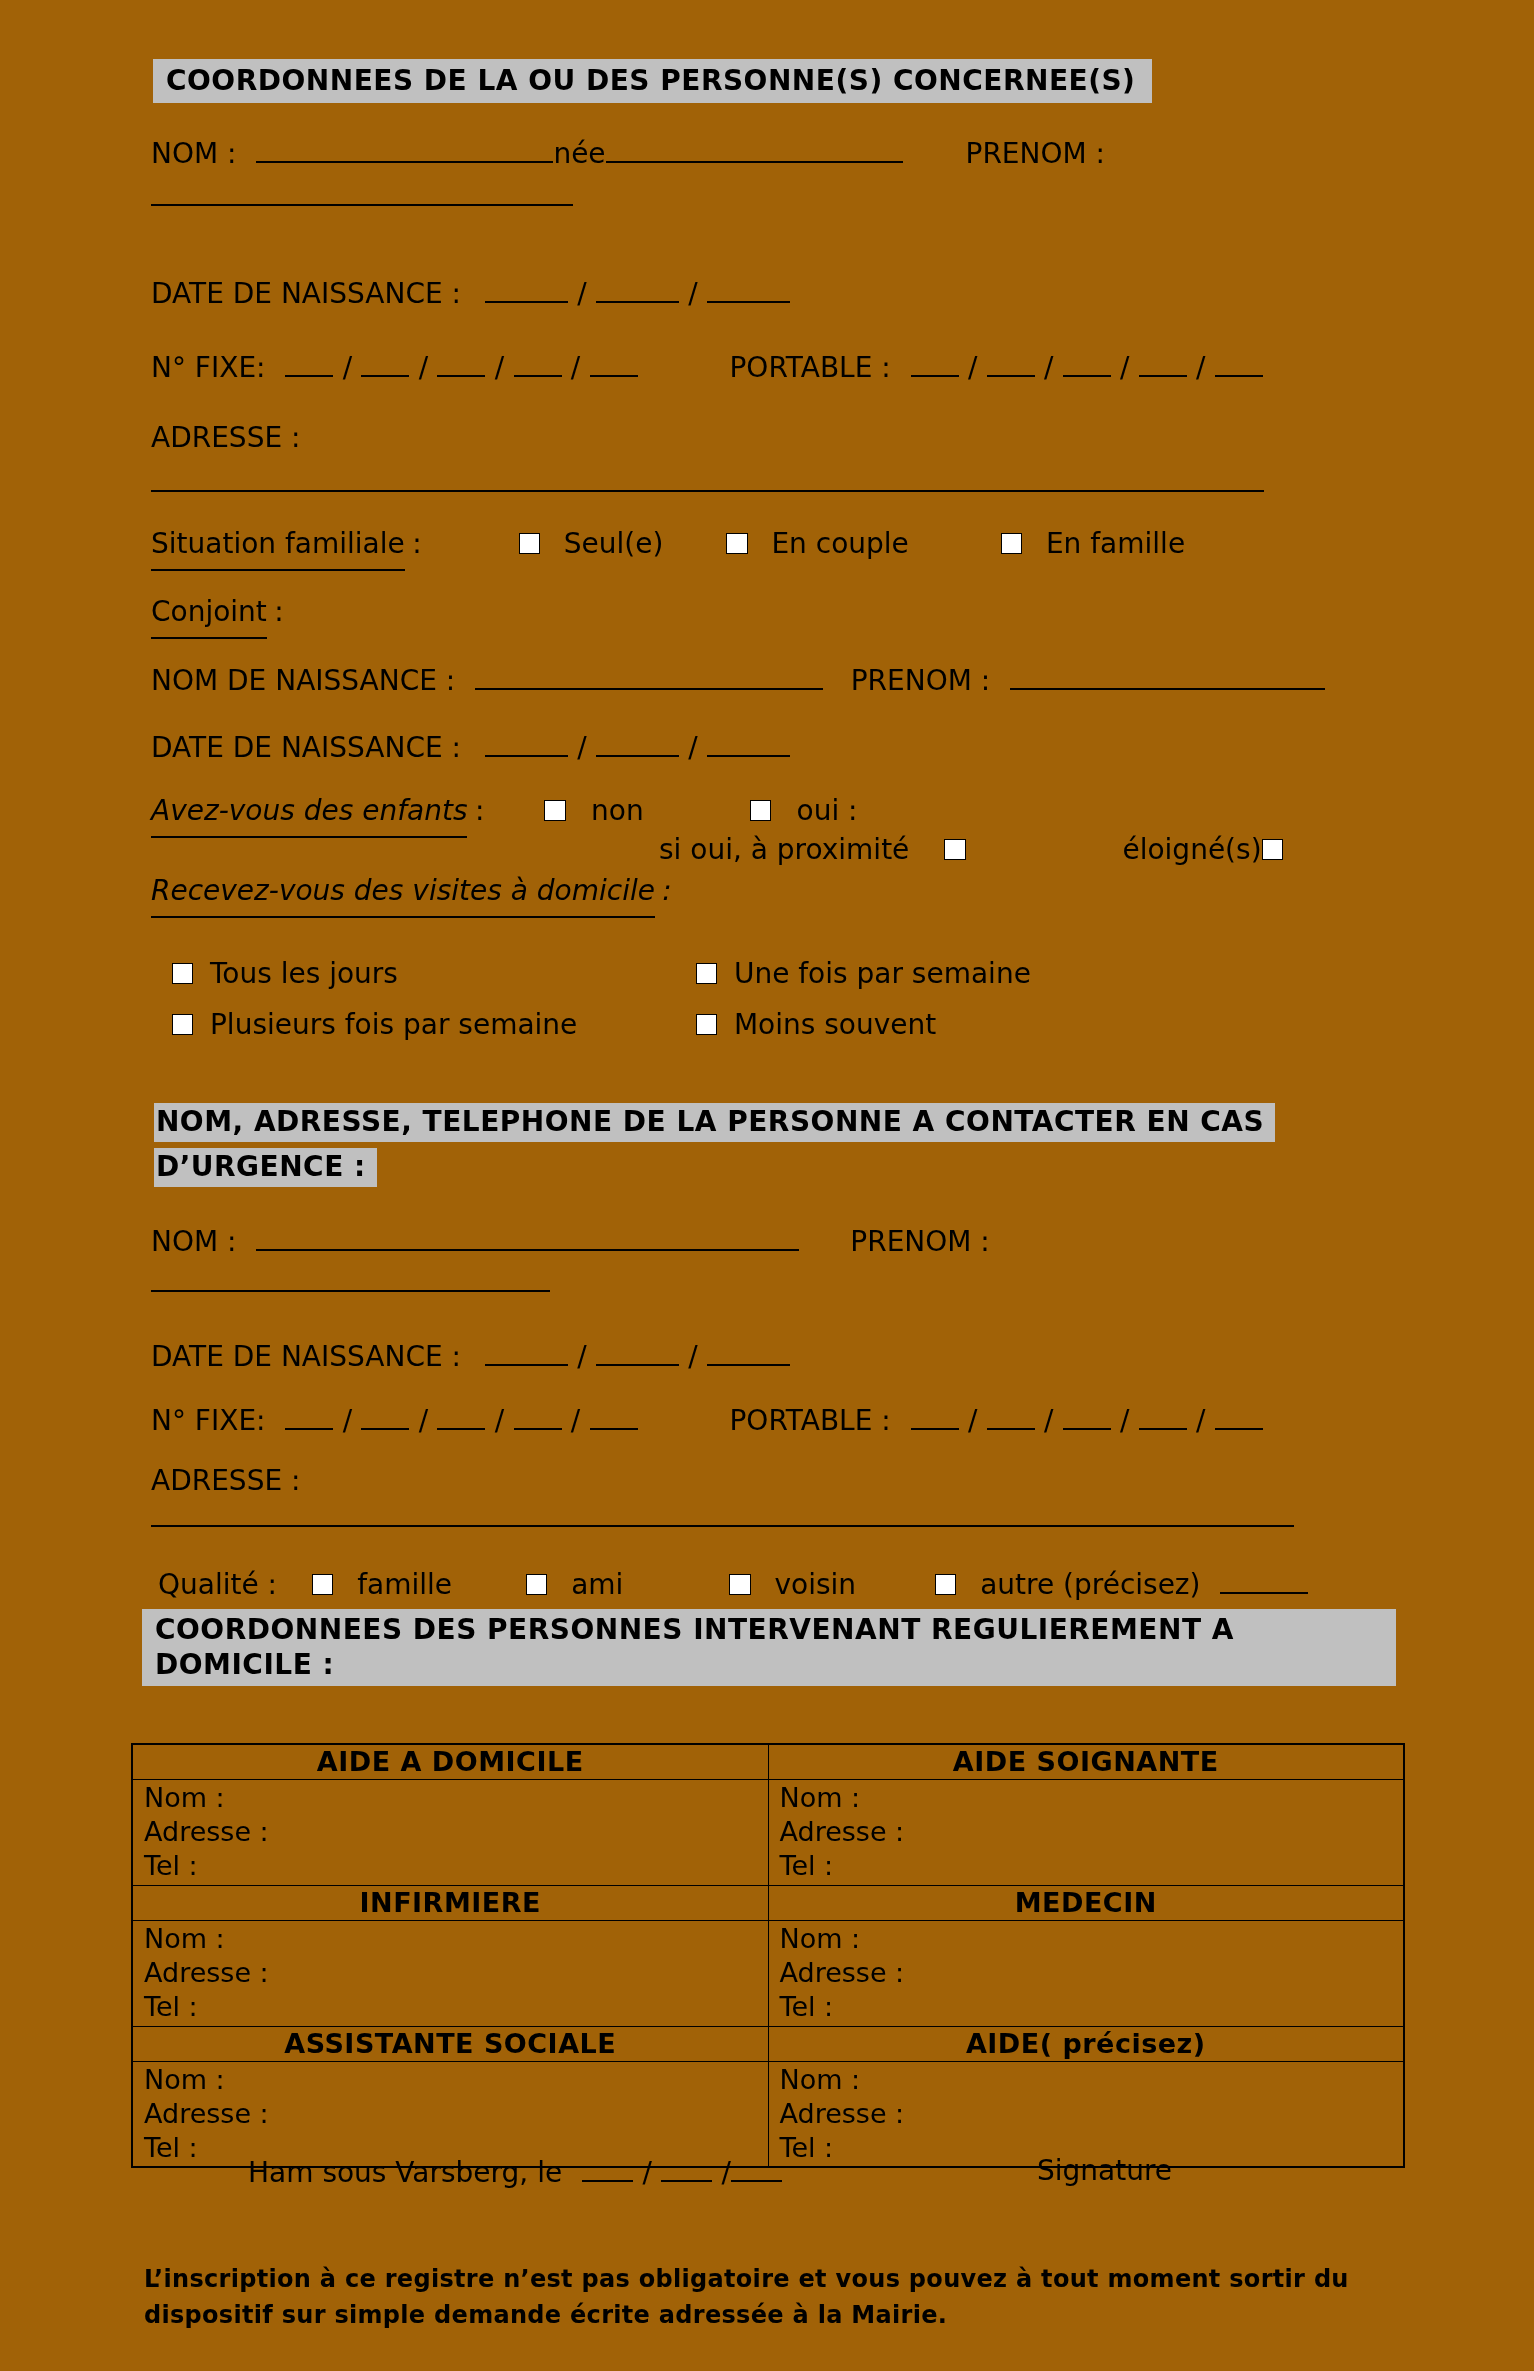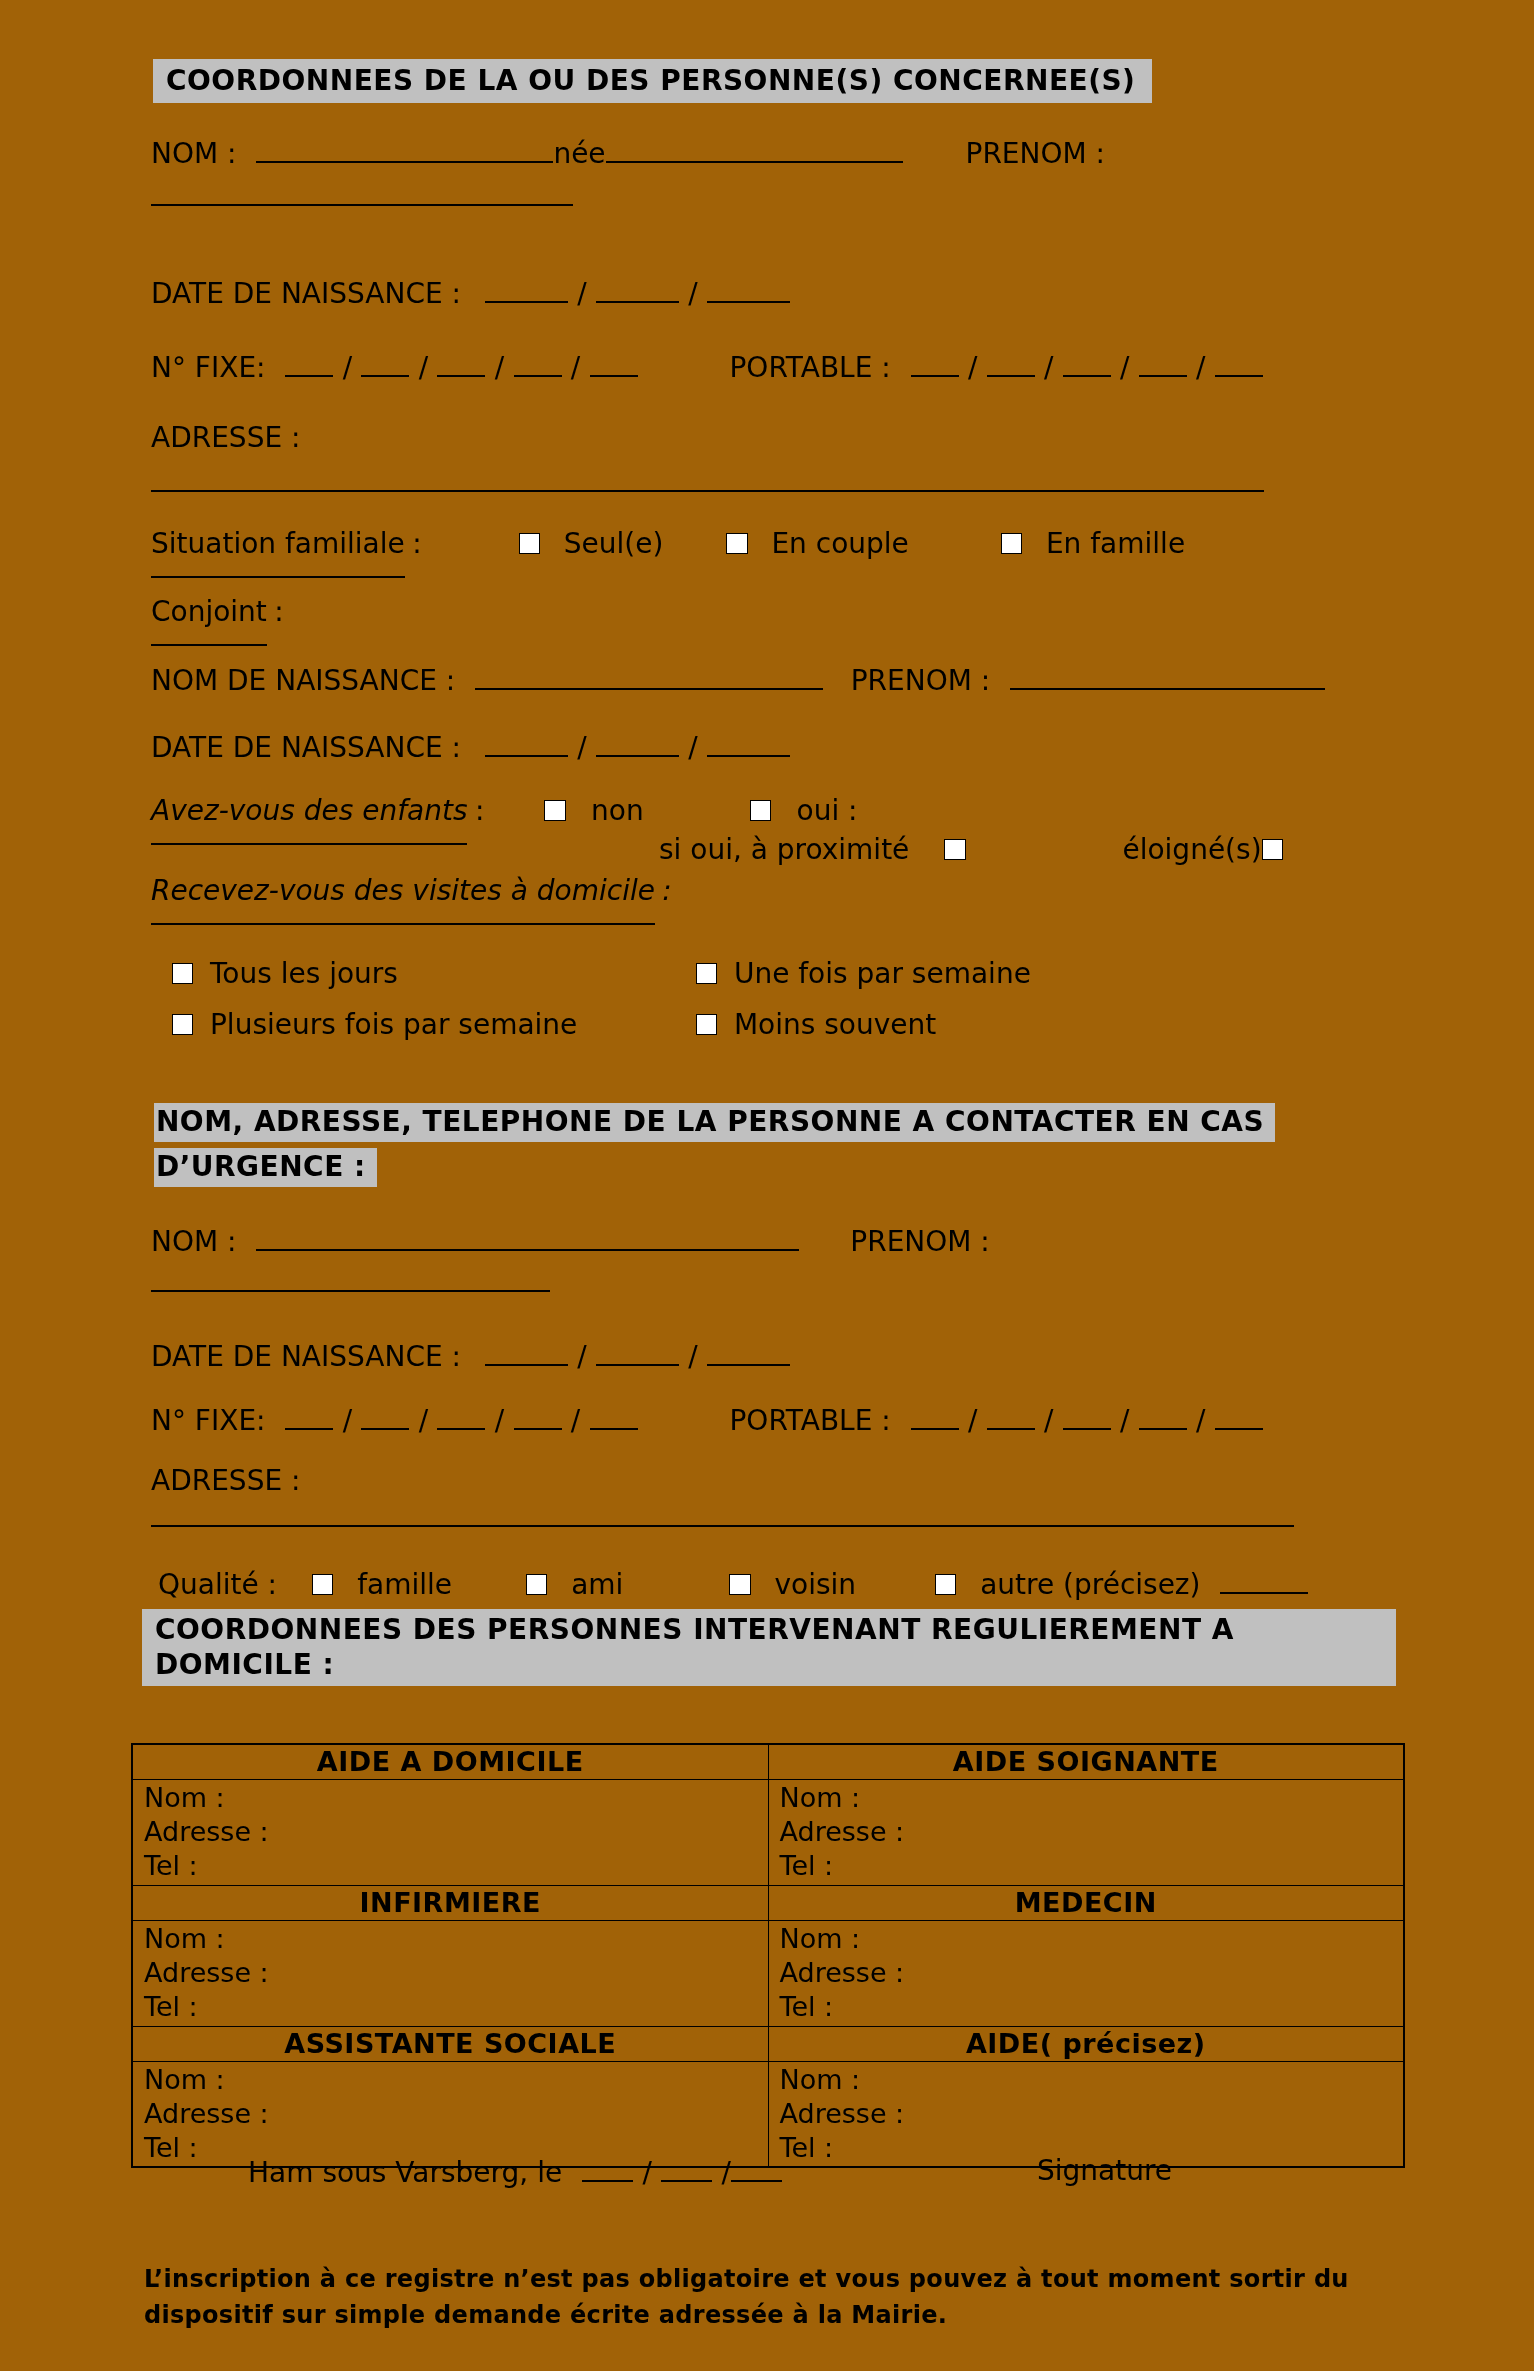--- a/index.html
+++ b/index.html
@@ -11,21 +11,21 @@
     background:#a16207;
     font-family:"DejaVu Sans", sans-serif;
     font-size:28px;
     color:#000;
     overflow:hidden;
   }
   .row { position:absolute; white-space:nowrap; }
   .b { display:inline-block; border-bottom:2.8px solid #000; height:28px; vertical-align:baseline; }
   .line { position:absolute; border-bottom:2.8px solid #000; height:32px; }
   .cb { display:inline-block; width:21.3px; height:21.3px; border:1.9px solid #000; background:#fff; vertical-align:-0.9px; }
-  .ul { border-bottom:2.8px solid #000; padding-bottom:16px; }
+  .ul { border-bottom:2.8px solid #000; padding-bottom:9px; }
   .it { font-style:italic; }
   .hl { background:#c0c0c0; }
   .sl { display:inline-block; margin:0 9.3px; }
   .h1bar { position:absolute; font-weight:bold; background:#c0c0c0; padding:4.6px 16.7px 6.5px 13px; letter-spacing:0.5px; }
   .h2blk { position:absolute; font-weight:bold; line-height:45px; letter-spacing:0.5px;padding-left:10px; }
   .h2blk .hl { padding:1.9px 11px 3.7px 1.9px; }
   .h3blk { position:absolute; font-weight:bold; background:#c0c0c0; line-height:35px; padding:2.8px 0 4.6px 13px; letter-spacing:0.5px; }
   table.grid { position:absolute; border-collapse:collapse; table-layout:fixed; }
   table.grid td { border:1.9px solid #000; }
   table.grid { border:2.8px solid #000; }

